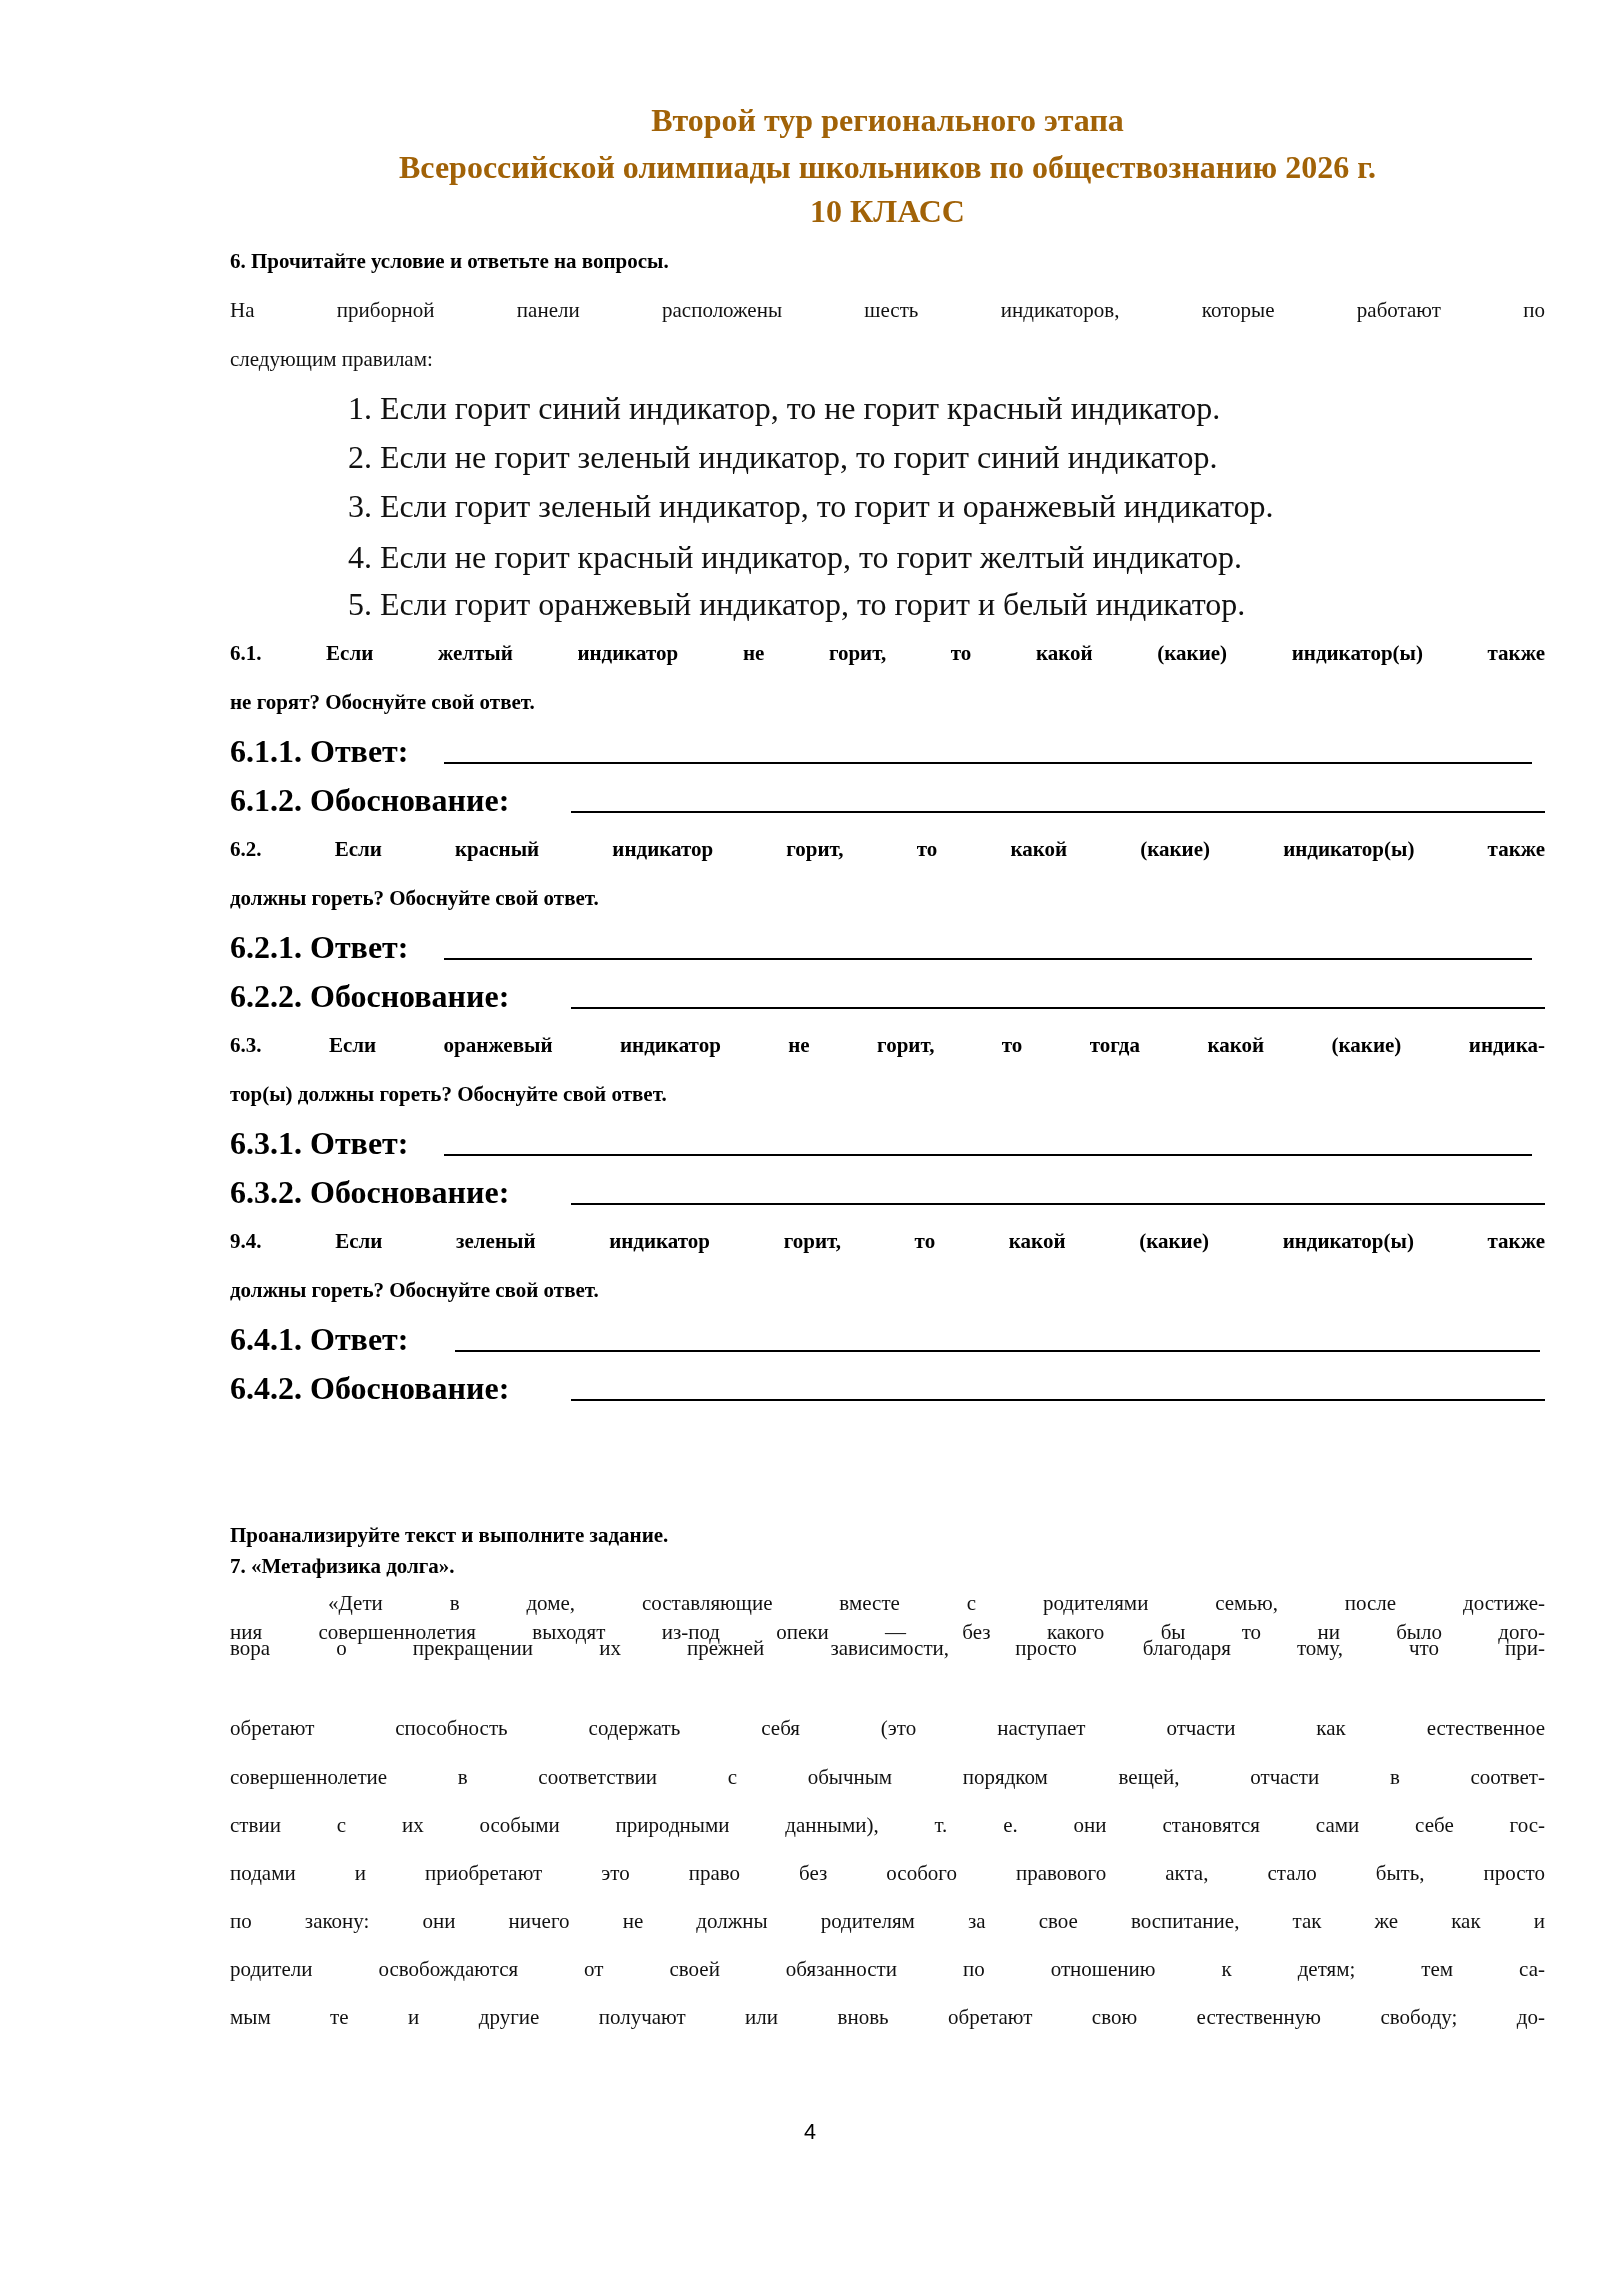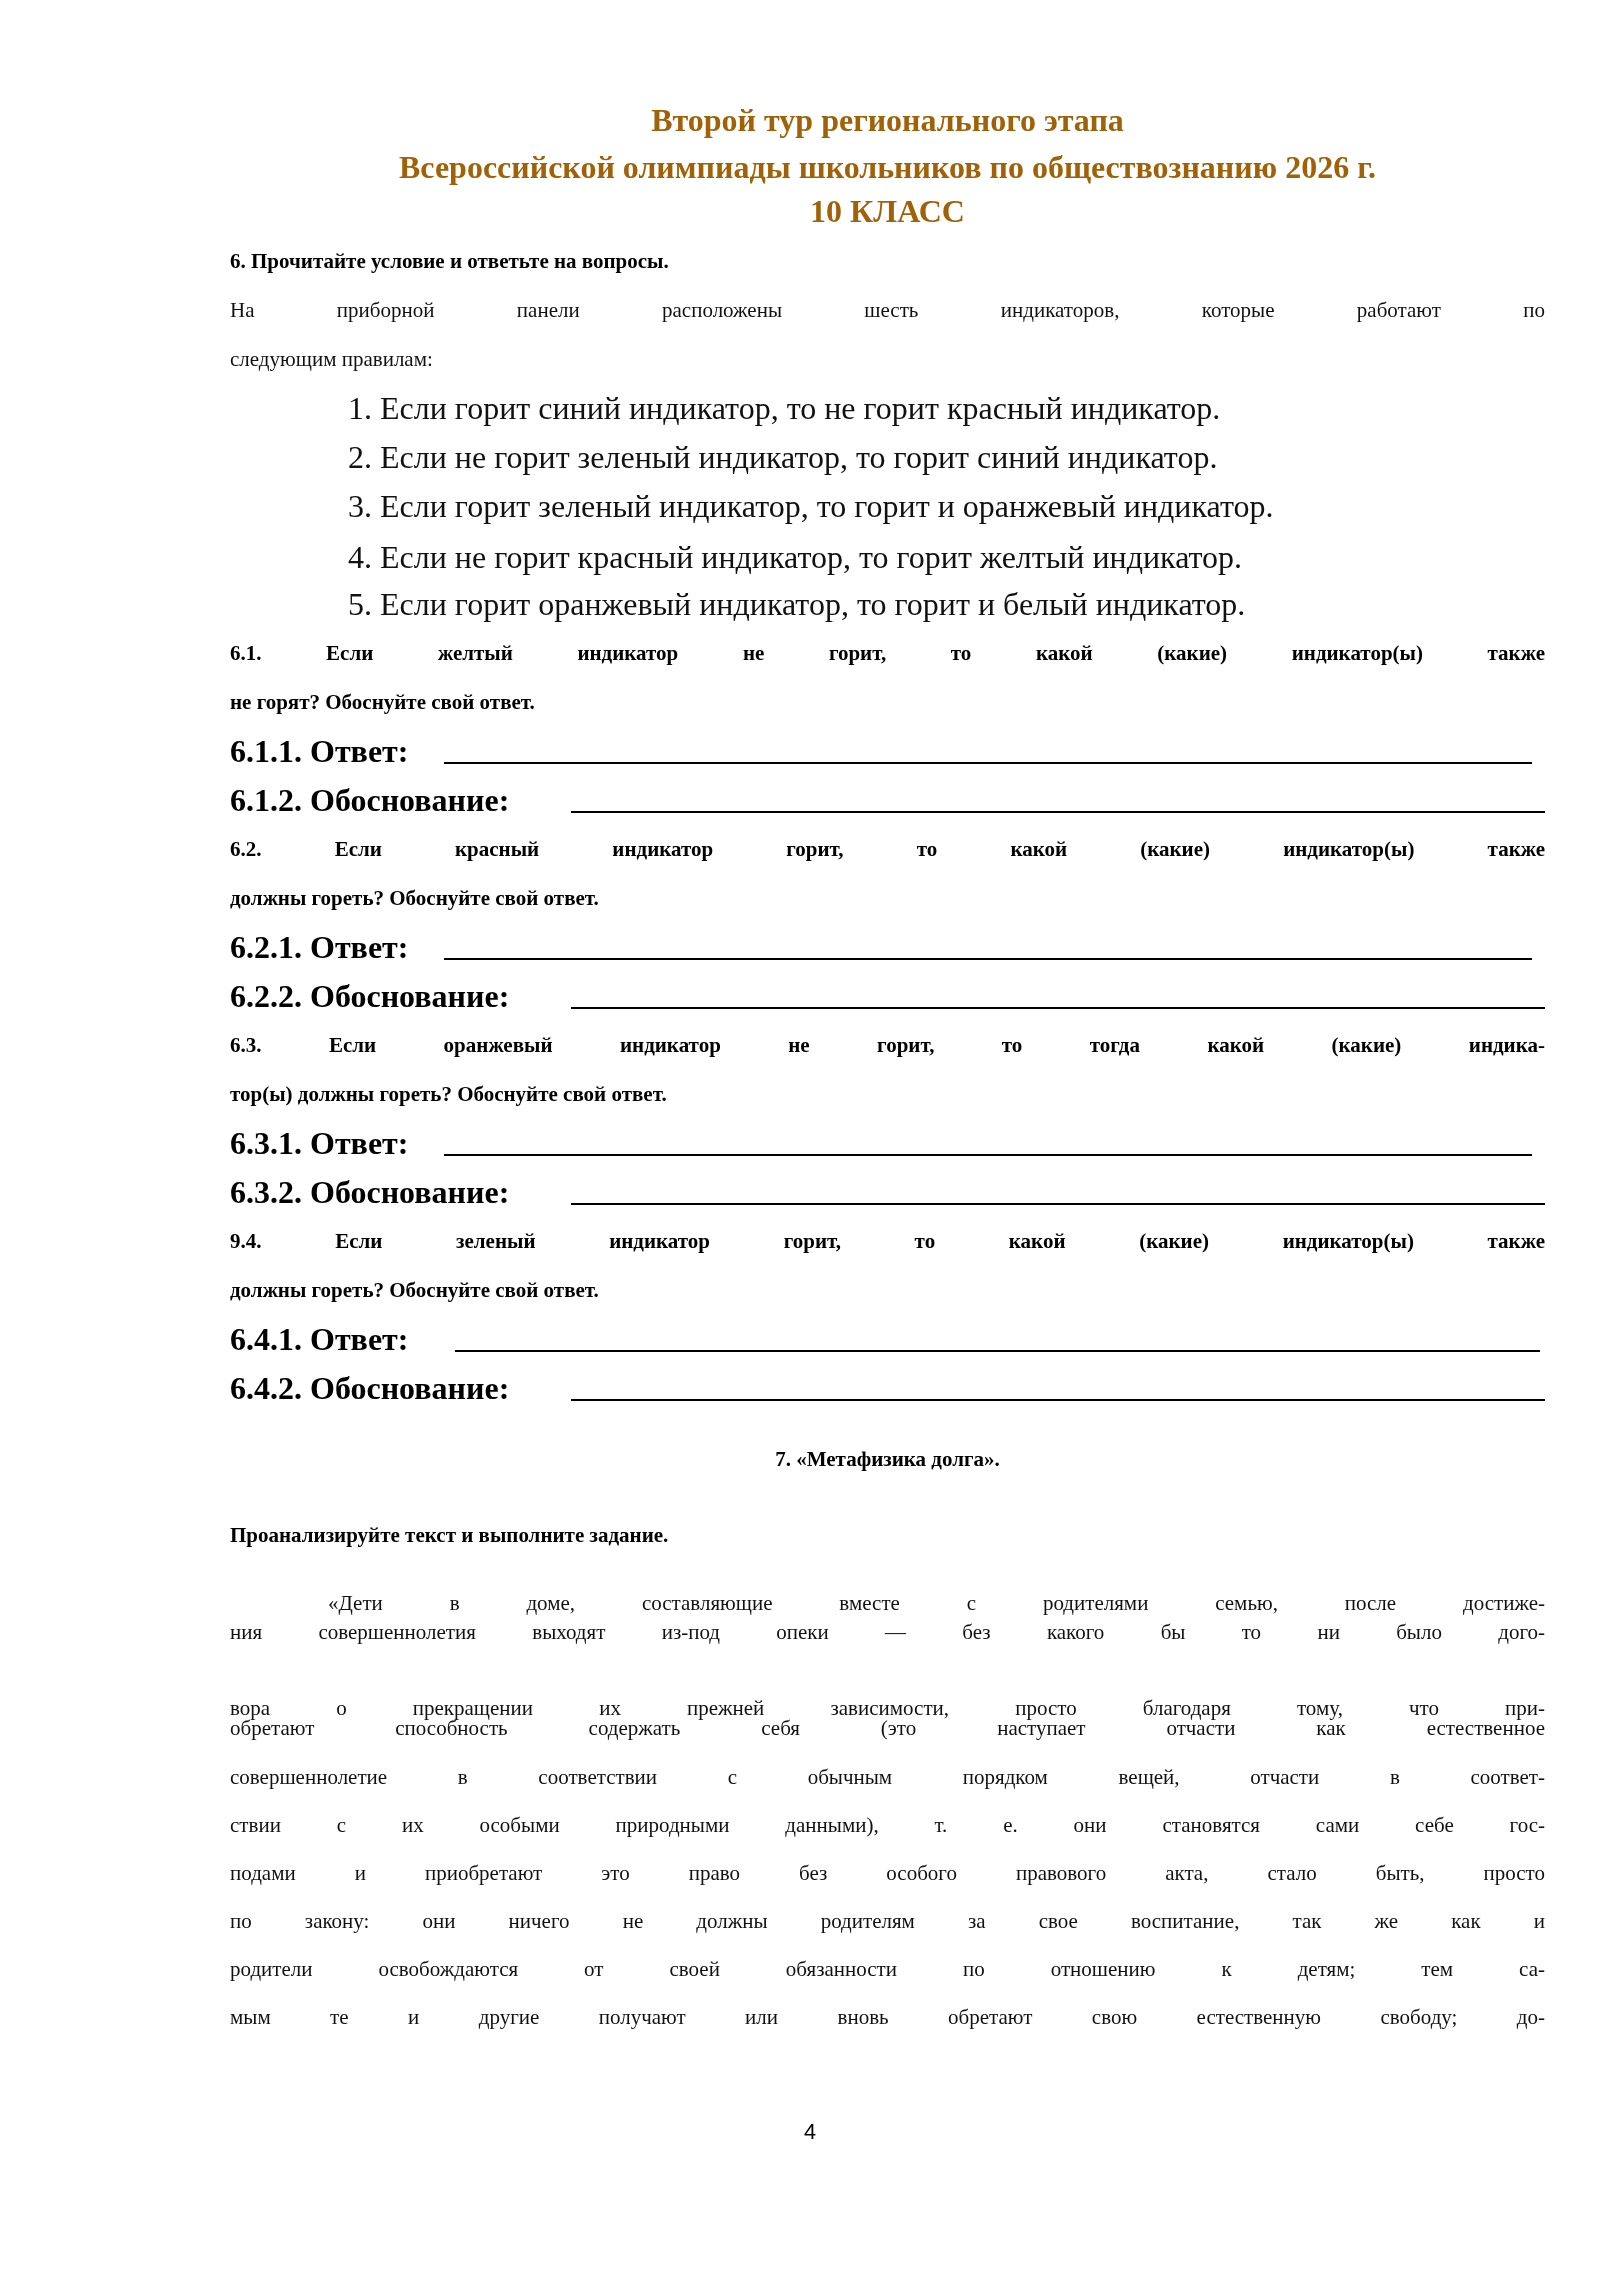--- a/index.html
+++ b/index.html
@@ -74,26 +74,26 @@
   <div class="line bold" style="top:1266px;">должны гореть? Обоснуйте свой ответ.</div>
   <div class="answer-row" style="top:1315px;">
     <span class="answer-label">6.4.1. Ответ:</span>
   </div>
   <div class="answer-blank" style="top:1350px; left:225px; width:1085px;"></div>
   <div class="answer-row" style="top:1364px;">
     <span class="answer-label">6.4.2. Обоснование:</span>
   </div>
   <div class="answer-blank" style="top:1399px; left:341px; width:974px;"></div>
 
-  <div class="line bold" style="top:1435px;text-align:center;">7. «Метафизика долга».</div>
+  <div class="line bold" style="top:1542px;">7. «Метафизика долга».</div>
   <div class="line bold" style="top:1511px;">Проанализируйте текст и выполните задание.</div>
 
   <div class="line justify" style="top:1560px; left:98px; width:1217px;margin-top:19px;">«Дети в доме, составляющие вместе с родителями семью, после достиже-</div>
   <div class="line justify" style="top:1608px;">ния совершеннолетия выходят из-под опеки — без какого бы то ни было дого-</div>
-  <div class="line justify" style="top:1684px;">вора о прекращении их прежней зависимости, просто благодаря тому, что при-</div>
+  <div class="line justify" style="top:1624px;">вора о прекращении их прежней зависимости, просто благодаря тому, что при-</div>
   <div class="line justify" style="top:1704px;">обретают способность содержать себя (это наступает отчасти как естественное</div>
   <div class="line justify" style="top:1753px;">совершеннолетие в соответствии с обычным порядком вещей, отчасти в соответ-</div>
   <div class="line justify" style="top:1801px;">ствии с их особыми природными данными), т. е. они становятся сами себе гос-</div>
   <div class="line justify" style="top:1849px;">подами и приобретают это право без особого правового акта, стало быть, просто</div>
   <div class="line justify" style="top:1897px;">по закону: они ничего не должны родителям за свое воспитание, так же как и</div>
   <div class="line justify" style="top:1945px;">родители освобождаются от своей обязанности по отношению к детям; тем са-</div>
   <div class="line justify" style="top:1993px;">мым те и другие получают или вновь обретают свою естественную свободу; до-</div>
 </div>
 
 <div class="page-number">4</div>

